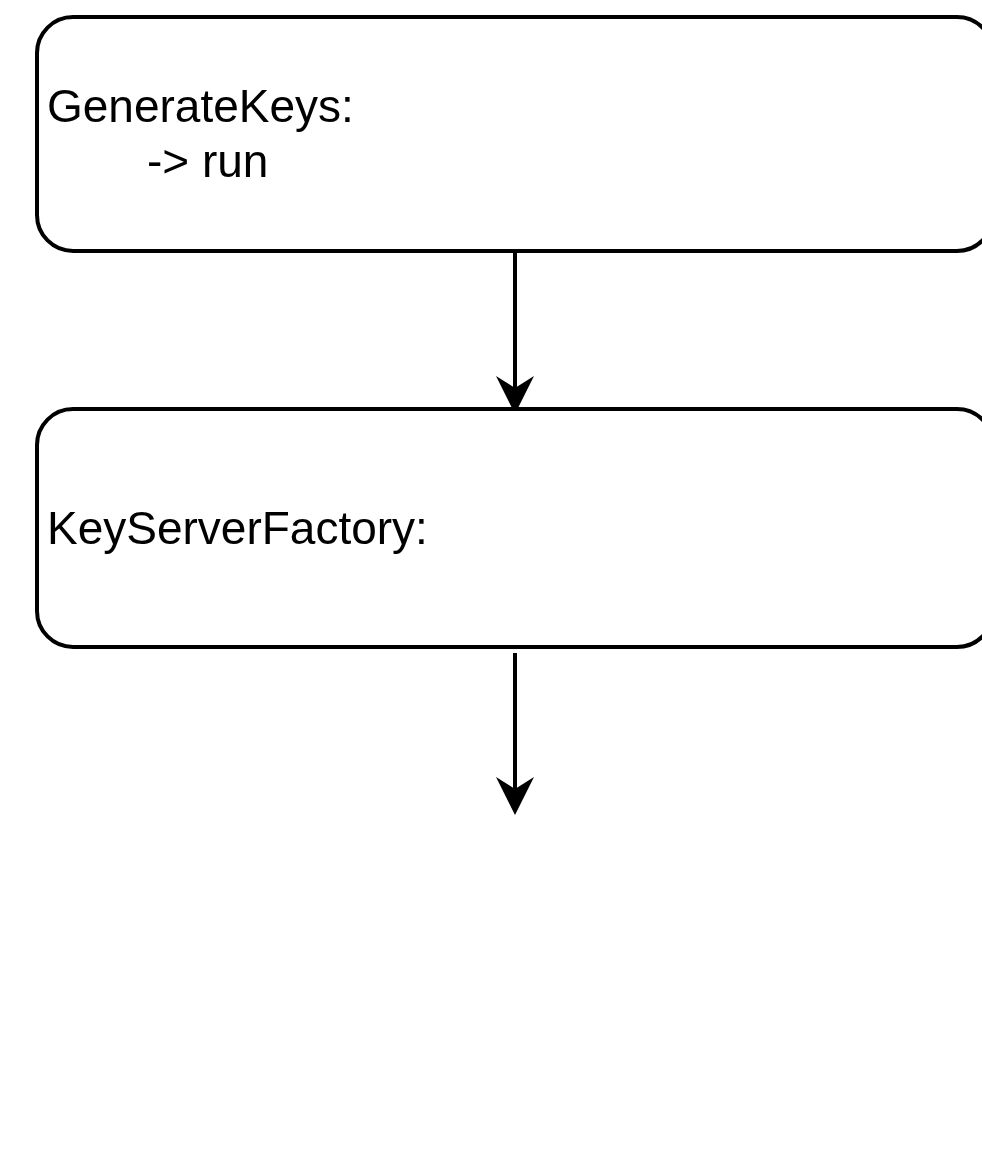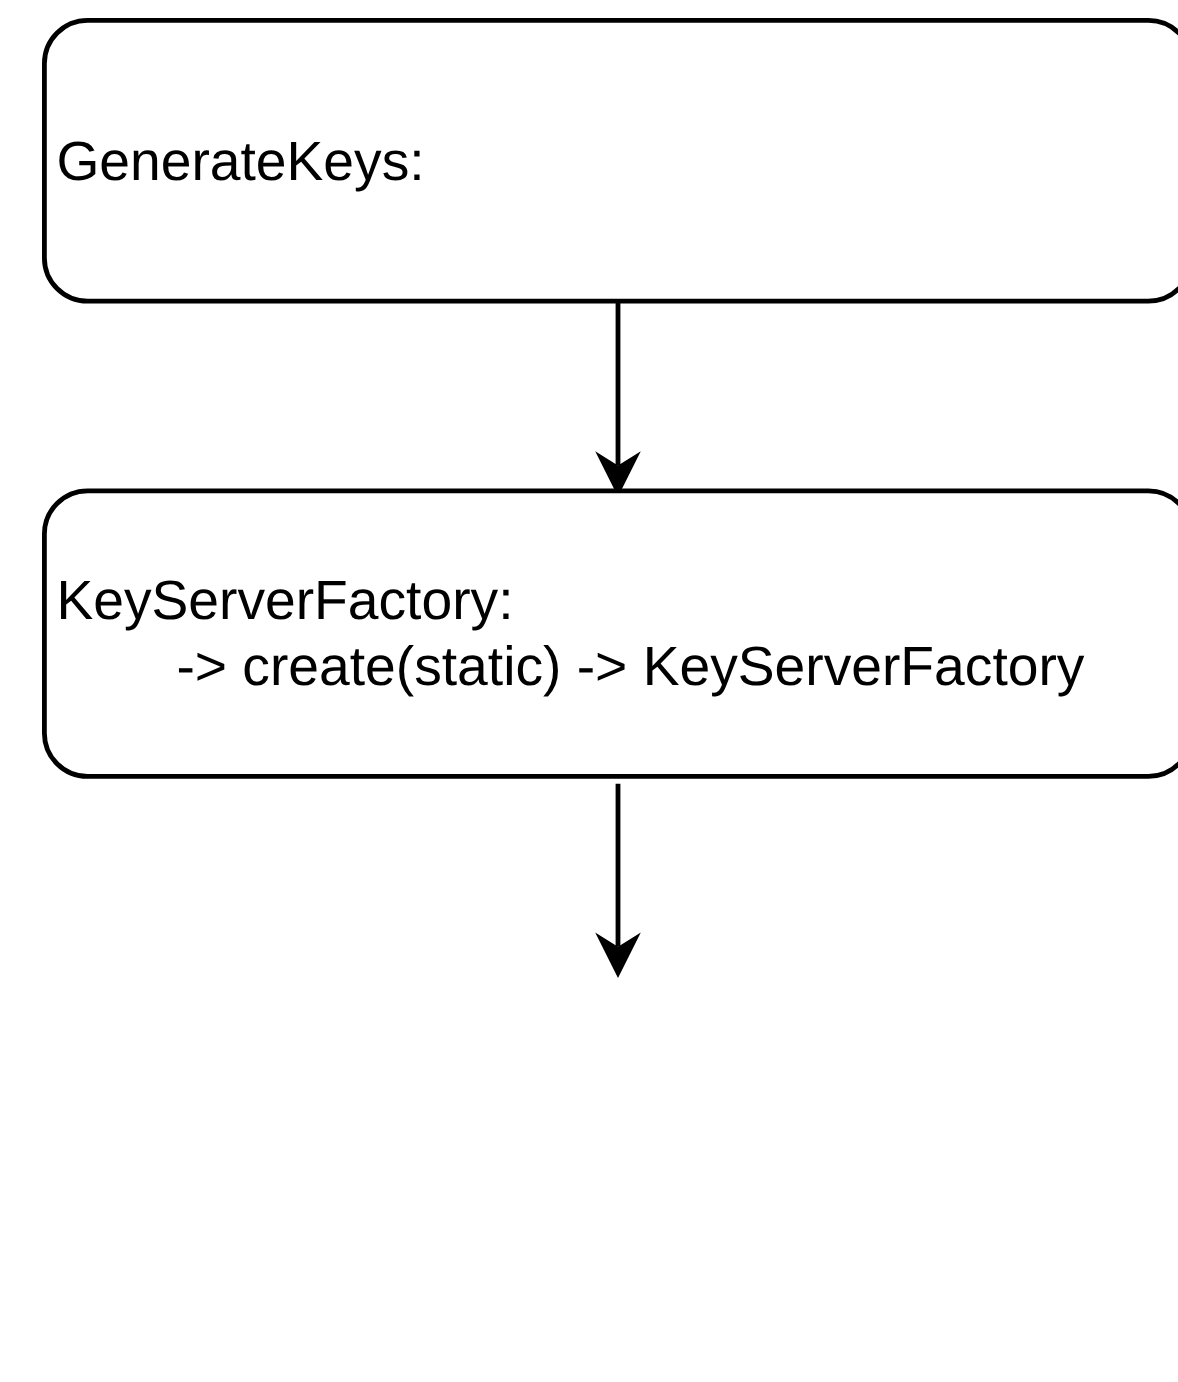--- a/index.html
+++ b/index.html
@@ -49,32 +49,32 @@
   .edge-2 { top: 653px; }
   .edge svg { display: block; width: 44px; height: 162px; }
 </style>
 </head>
 <body>
 
 <div class="canvas">
 
   <div class="node node-1">
     <div class="node-title">GenerateKeys:</div>
+    <div class="node-method">-&gt; run</div>
   </div>
 
   <div class="edge edge-1">
     <svg viewBox="0 0 44 162" aria-hidden="true">
       <line x1="22" y1="0" x2="22" y2="136" stroke="#000000" stroke-width="4"></line>
       <polygon points="3,124 22,136 41,124 22,162" fill="#000000"></polygon>
     </svg>
   </div>
 
   <div class="node node-2">
     <div class="node-title">KeyServerFactory:</div>
-    <div class="node-method">-&gt; create(static) -&gt; KeyServerFactory</div>
   </div>
 
   <div class="edge edge-2">
     <svg viewBox="0 0 44 162" aria-hidden="true">
       <line x1="22" y1="0" x2="22" y2="136" stroke="#000000" stroke-width="4"></line>
       <polygon points="3,124 22,136 41,124 22,162" fill="#000000"></polygon>
     </svg>
   </div>
 
 

